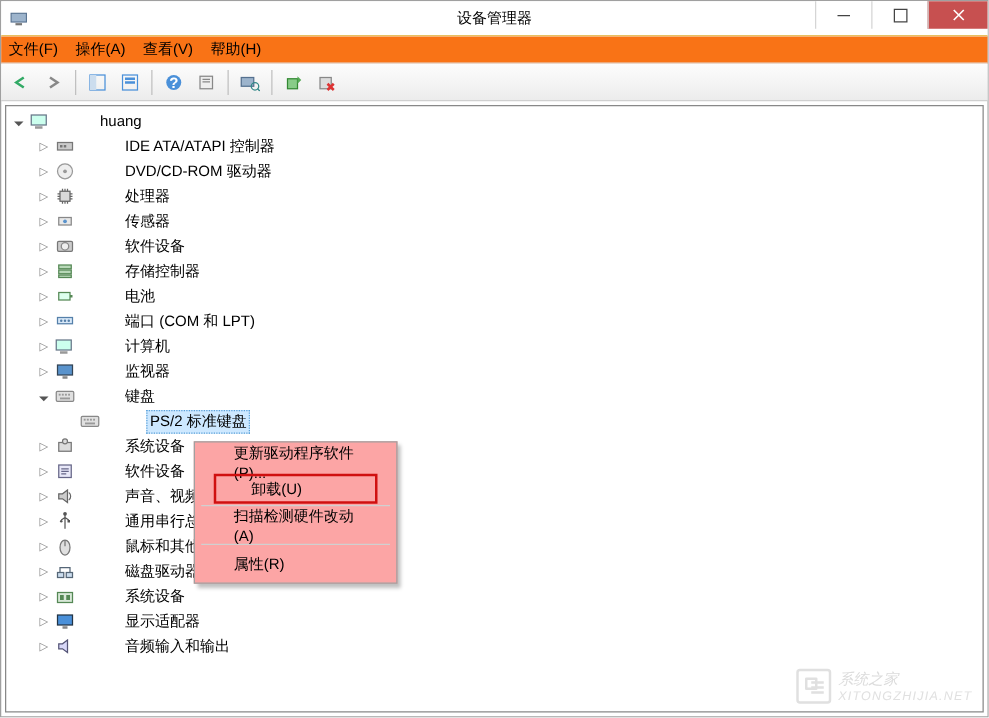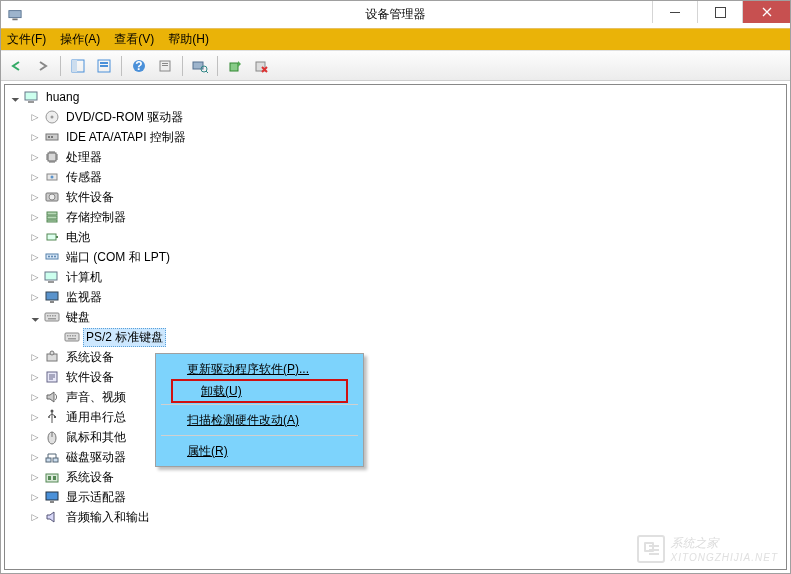--- a/index.html
+++ b/index.html
@@ -10,40 +10,40 @@
 .titlebar { height: 28px; background: #fff; border-bottom: 1px solid #e8c060; display: flex; align-items: center; position: relative; }
 .titlebar .icon-slot { width: 28px; display: flex; justify-content: center; }
 .titlebar .title { position: absolute; left: 50%; transform: translateX(-50%); font-size: 12px; }
 .winbtns { position: absolute; right: 0; top: 0; display: flex; }
 .winbtn { width: 45px; height: 22px; display: flex; align-items: center; justify-content: center; background: #fff; border-left: 1px solid #d5d5d5; }
 .winbtn.min::after { content: ""; width: 10px; border-bottom: 1px solid #444; }
 .winbtn.max::after { content: ""; width: 9px; height: 9px; border: 1px solid #444; }
 .winbtn.close { background: #c75050; color: #fff; width: 48px; }
 .winbtn.close svg { stroke: #fff; }
 
-.menubar { height: 22px; display: flex; align-items: center; padding: 0 6px; gap: 14px; border-bottom: 1px solid #e0e0e0; background: #eab308; }
+.menubar { height: 22px; display: flex; align-items: center; padding: 0 6px; gap: 14px; border-bottom: 1px solid #e0e0e0; background: #f97316; }
 .menubar span { font-size: 12px; }
 
 .toolbar { height: 30px; display: flex; align-items: center; padding: 0 4px; gap: 2px; border-bottom: 1px solid #d0d0d0; background: linear-gradient(#fdfdfd,#ececec); }
 .tbtn { width: 24px; height: 24px; display: flex; align-items: center; justify-content: center; border: 1px solid transparent; border-radius: 2px; }
 .tsep { width: 1px; height: 20px; background: #c0c0c0; margin: 0 3px; }
 
 .content { flex: 1; background: #fff; border: 1px solid #888; margin: 3px; overflow: auto; position: relative; padding: 2px 0; }
 
 .tree { list-style: none; }
 .tree ul { list-style: none; padding-left: 20px; }
 .node { display: flex; align-items: center; height: 20px; padding-left: 4px; gap: 3px; white-space: nowrap; }
 .expander { width: 12px; height: 12px; display: flex; align-items: center; justify-content: center; color: #666; font-size: 10px; }
 .exp-open::before { content: "◣"; transform: rotate(-45deg) scale(0.7); color: #555; }
 .exp-closed::before { content: "▷"; color: #888; font-size: 9px; }
 .node .devicon { width: 16px; height: 16px; display: flex; align-items: center; justify-content: center; font-size: 12px; }
-.node .label { padding: 1px 3px; }
+.node .label { padding: 1px 3px; margin-left: 34px; }
 .node.selected .label { background: #cde8ff; border: 1px dotted #5aa0d8; padding: 0 2px; }
 
-.ctxmenu { position: absolute; left: 155px; top: 353px; width: 209px; background: #7dd3fc; border: 1px solid #a0a0a0; box-shadow: 3px 3px 3px rgba(0,0,0,0.25); padding: 3px; z-index: 10; text-decoration: underline; }
+.ctxmenu { position: absolute; left: 155px; top: 353px; width: 163px; background: #fca5a5; border: 1px solid #a0a0a0; box-shadow: 3px 3px 3px rgba(0,0,0,0.25); padding: 3px; z-index: 10; }
 .ctxmenu .mi { height: 24px; display: flex; align-items: center; padding: 0 24px 0 28px; font-size: 12px; }
 .ctxmenu .msep { height: 1px; background: #d0d0d0; margin: 3px 2px; }
 .ctxmenu .mi.highlight { border: 2px solid #d01010; margin: -2px 12px; position: relative; z-index: 1; }
 
 .watermark { position: absolute; right: 8px; bottom: 6px; color: #dcdcdc; font-size: 18px; font-style: italic; pointer-events: none; display:flex; align-items:center; gap:6px;}
 .watermark small { font-size:10px; display:block; color:#e0e0e0; letter-spacing:1px;}
 .wm-icon { width:28px; height:28px; border:2px solid #e0e0e0; border-radius:3px; position:relative;}
 .wm-icon::before{content:"";position:absolute;left:5px;top:5px;width:6px;height:6px;border:2px solid #e0e0e0;border-radius:1px;}
 .wm-icon::after{content:"";position:absolute;right:4px;top:8px;width:10px;border-top:2px solid #e0e0e0; box-shadow:0 4px 0 #e0e0e0, 0 8px 0 #e0e0e0;}
 
@@ -155,38 +155,38 @@
               </svg>
             </span>
           <span class="label">huang</span>
         </div>
         <ul id="cat-list">
             <li>
               <div class="node">
                 <span class="expander exp-closed"></span>
                 <span class="devicon">
                   <svg width="16" height="16">
-                    <circle cx="8" cy="8" r="6" fill="#eee" stroke="#999"></circle>
-                    <circle cx="8" cy="8" r="1.5" fill="#999"></circle>
-                  </svg>
-                </span>
-                <span class="label">DVD/CD-ROM 驱动器</span>
-              </div>
-            </li>
-            <li>
-              <div class="node">
-                <span class="expander exp-closed"></span>
-                <span class="devicon">
-                  <svg width="16" height="16">
                     <rect x="2" y="5" width="12" height="6" fill="#ccc" stroke="#777"></rect>
                     <rect x="4" y="7" width="2" height="2" fill="#777"></rect>
                     <rect x="7" y="7" width="2" height="2" fill="#777"></rect>
                   </svg>
                 </span>
                 <span class="label">IDE ATA/ATAPI 控制器</span>
+              </div>
+            </li>
+            <li>
+              <div class="node">
+                <span class="expander exp-closed"></span>
+                <span class="devicon">
+                  <svg width="16" height="16">
+                    <circle cx="8" cy="8" r="6" fill="#eee" stroke="#999"></circle>
+                    <circle cx="8" cy="8" r="1.5" fill="#999"></circle>
+                  </svg>
+                </span>
+                <span class="label">DVD/CD-ROM 驱动器</span>
               </div>
             </li>
             <li>
               <div class="node">
                 <span class="expander exp-closed"></span>
                 <span class="devicon">
                   <svg width="16" height="16">
                     <rect x="4" y="4" width="8" height="8" fill="#d8d8d8" stroke="#666"></rect>
                     <path d="M6 2v2M8 2v2M10 2v2M6 12v2M8 12v2M10 12v2M2 6h2M2 8h2M2 10h2M12 6h2M12 8h2M12 10h2" stroke="#666"></path>
                   </svg>

